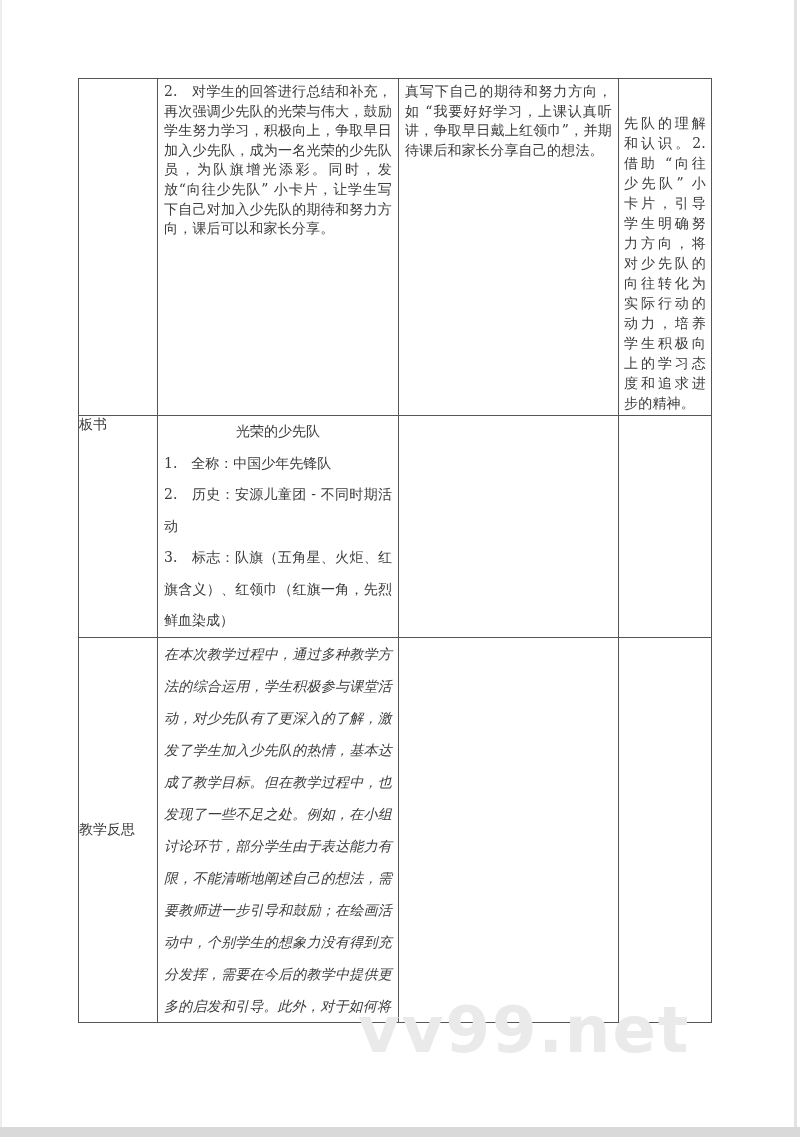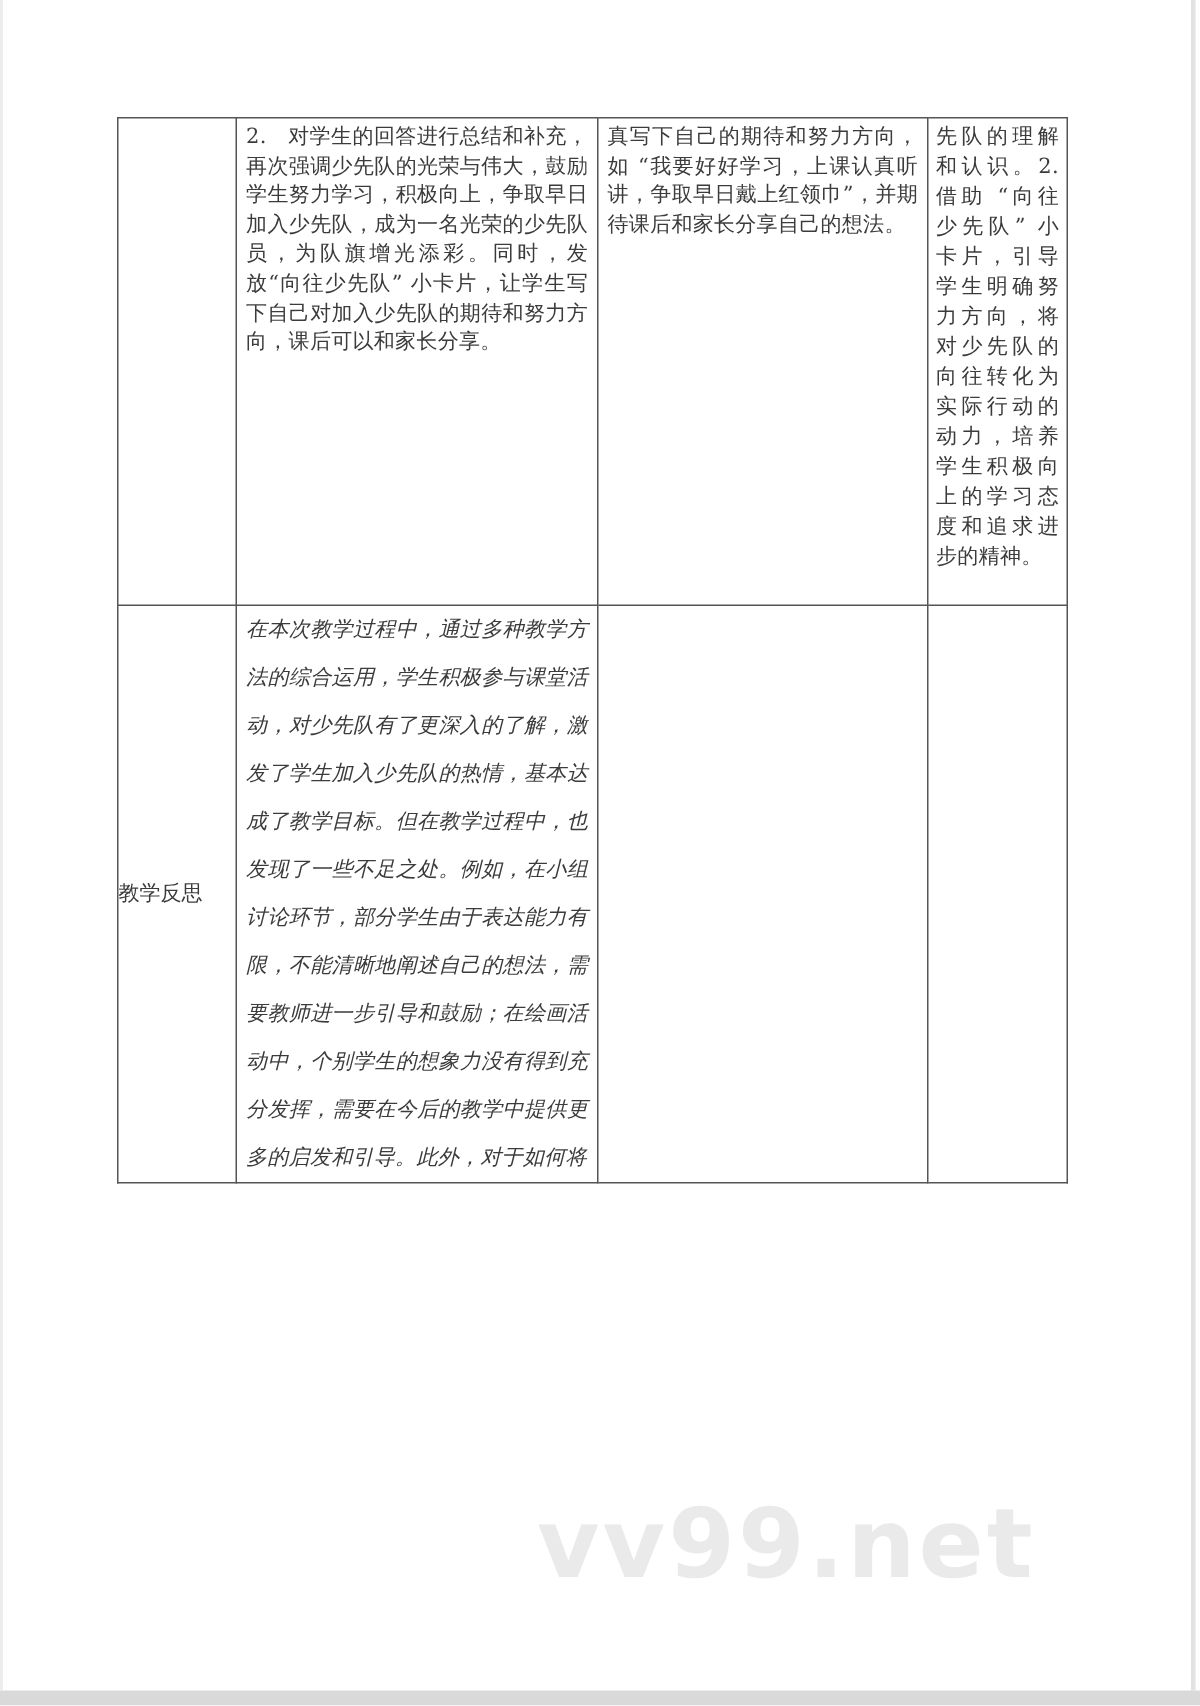--- a/index.html
+++ b/index.html
@@ -101,22 +101,37 @@
     <tbody>
         <tr style="height:325px;">
       <td></td>
       <td>
         <div class="cell-pad jtext">2.　对学生的回答进行总结和补充，再次强调少先队的光荣与伟大，鼓励学生努力学习，积极向上，争取早日加入少先队，成为一名光荣的少先队员，为队旗增光添彩。同时，发放“向往少先队” 小卡片，让学生写下自己对加入少先队的期待和努力方向，课后可以和家长分享。</div>
       </td>
       <td>
         <div class="cell-pad jtext">真写下自己的期待和努力方向，如 “我要好好学习，上课认真听讲，争取早日戴上红领巾”，并期待课后和家长分享自己的想法。</div>
       </td>
       <td>
-        <div class="jtext-narrow" style="padding:2px 5px;">先队的理解和认识。2.　借助 “向往少先队” 小卡片，引导学生明确努力方向，将对少先队的向往转化为实际行动的动力，培养学生积极向上的学习态度和追求进步的精神。</div>
+        <div class="jtext-narrow" style="padding:2px 5px;margin-top:32px;">先队的理解和认识。2.　借助 “向往少先队” 小卡片，引导学生明确努力方向，将对少先队的向往转化为实际行动的动力，培养学生积极向上的学习态度和追求进步的精神。</div>
       </td>
+    </tr>
+    <tr style="height:220px;">
+      <td class="label-cell">
+        <span>板书</span>
+      </td>
+      <td>
+        <div style="padding:0 6px;">
+          <div class="board-title">光荣的少先队</div>
+          <div class="board-item">1.　全称：中国少年先锋队</div>
+          <div class="board-item">2.　历史：安源儿童团 - 不同时期活动</div>
+          <div class="board-item">3.　标志：队旗（五角星、火炬、红旗含义）、红领巾（红旗一角，先烈鲜血染成）</div>
+        </div>
+      </td>
+      <td></td>
+      <td></td>
     </tr>
     <tr style="height:384px;">
       <td class="label-cell label-middle">
         <span>教学反思</span>
       </td>
       <td>
         <div class="reflect-text" style="padding:0 6px;font-style:italic;">在本次教学过程中，通过多种教学方法的综合运用，学生积极参与课堂活动，对少先队有了更深入的了解，激发了学生加入少先队的热情，基本达成了教学目标。但在教学过程中，也发现了一些不足之处。例如，在小组讨论环节，部分学生由于表达能力有限，不能清晰地阐述自己的想法，需要教师进一步引导和鼓励；在绘画活动中，个别学生的想象力没有得到充分发挥，需要在今后的教学中提供更多的启发和引导。此外，对于如何将</div>
       </td>
       <td></td>
       <td></td>

